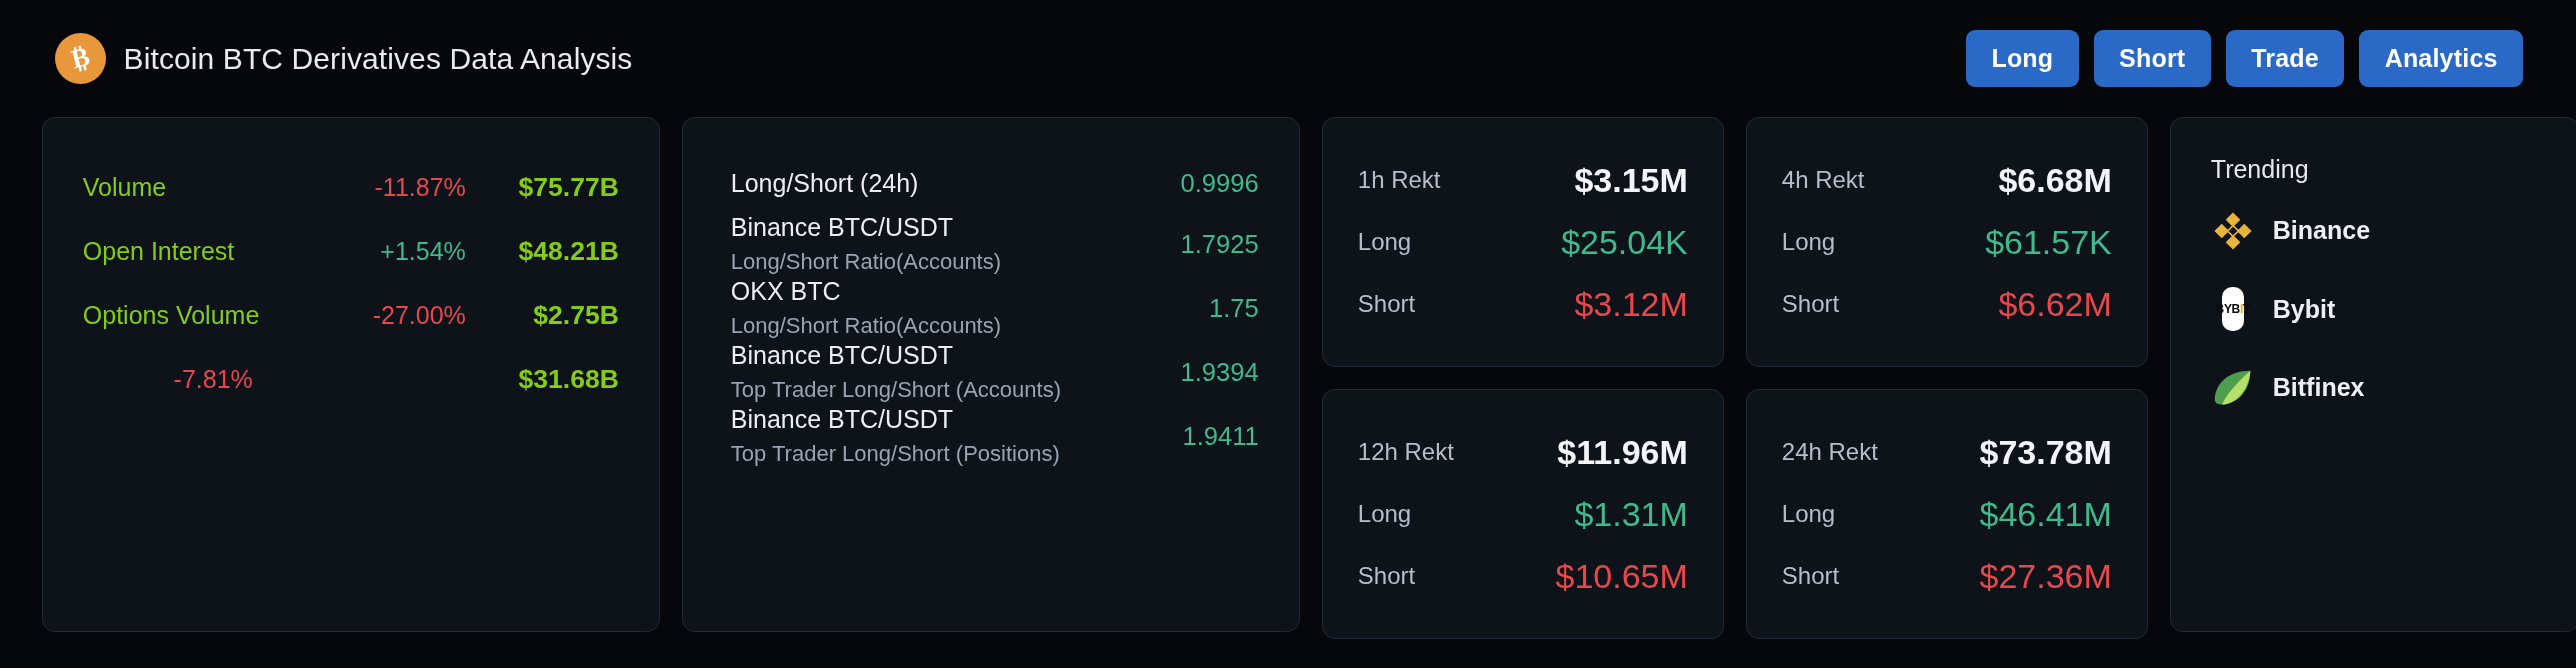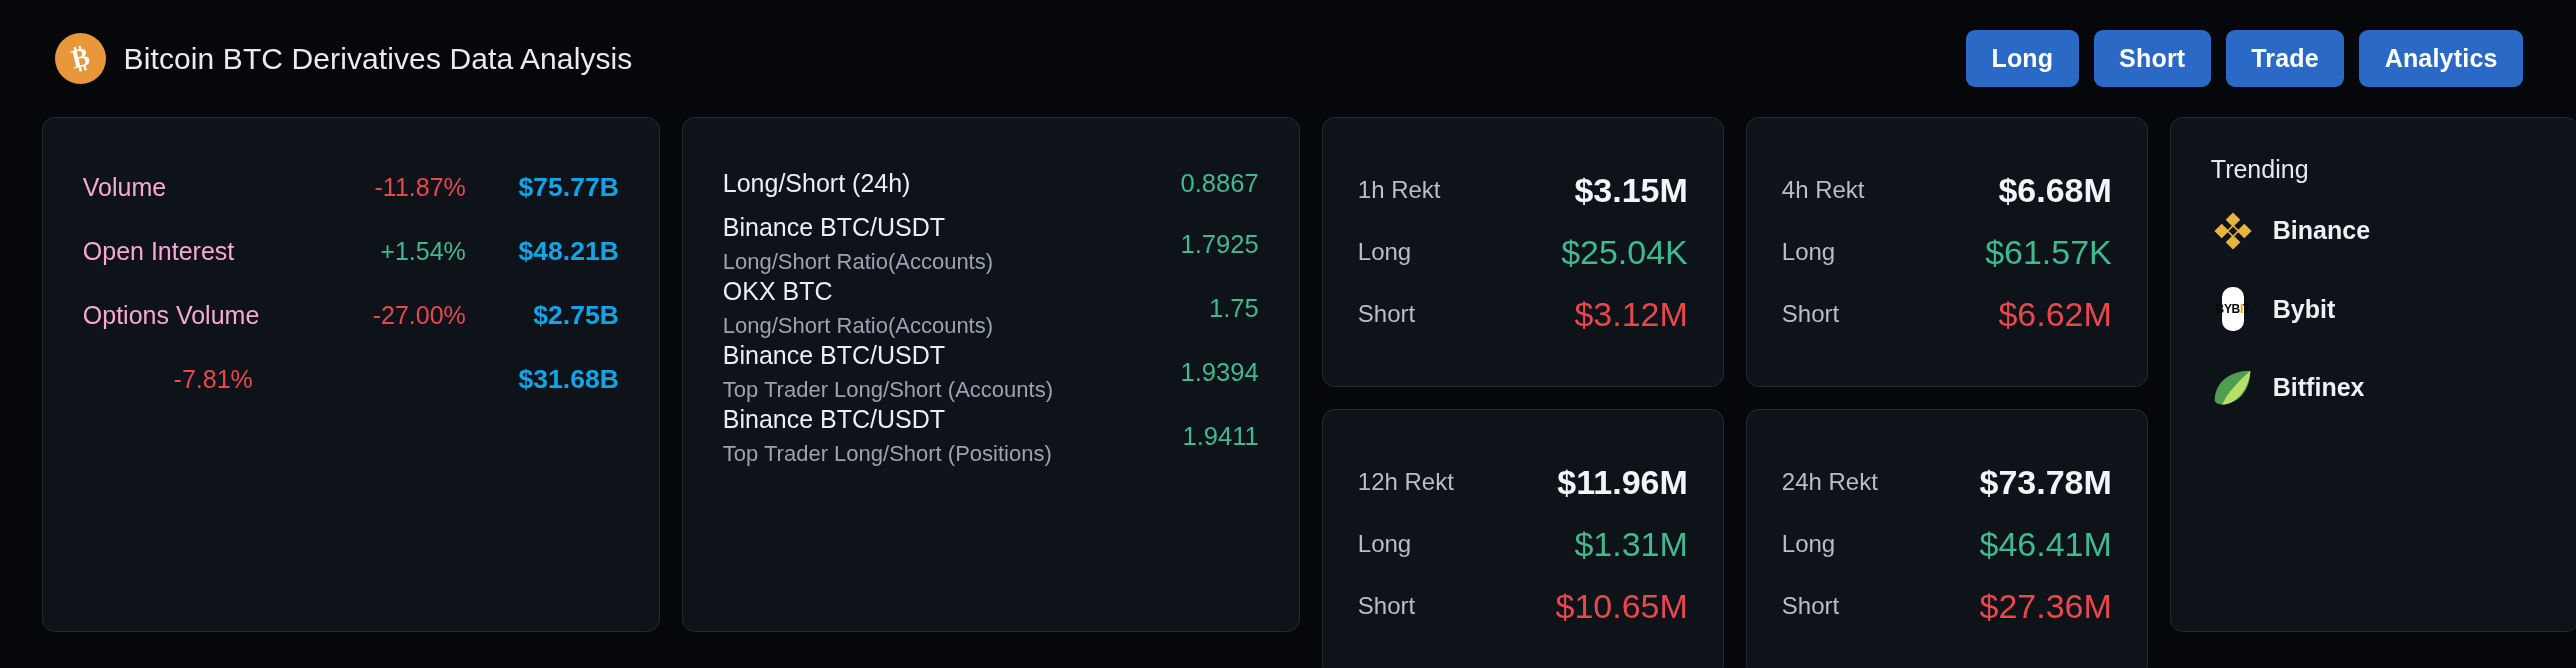--- a/index.html
+++ b/index.html
@@ -107,66 +107,67 @@
 
   .col-rekt {
     width: 402px;
     flex: none;
     display: flex;
     flex-direction: column;
     gap: 22px;
   }
   .col-rekt .card {
     flex: 1;
-    padding: 41px 35px;
+    padding: 31px 35px;
     justify-content: flex-start;
   }
 
   .col-trending { width: 409px; flex: none; }
 
   
   .metric-row {
     display: grid;
     grid-template-columns: 1fr auto auto;
     align-items: center;
     column-gap: 0;
     height: 64px;
     flex: none;
   }
   .metric-row .m-label {
     font-size: 25px;
-    color: #f9a8d4;
+    color: #84cc16;
     white-space: nowrap;
   }
   .metric-row .m-change {
     font-size: 25px;
     font-weight: 400;
     text-align: right;
     width: 170px;
     white-space: nowrap;
   }
   .metric-row .m-value {
     font-size: 26.5px;
     font-weight: 700;
-    color: #0ea5e9;
+    color: #84cc16;
     text-align: right;
     width: 153px;
     white-space: nowrap;
   }
   .up   { color: #3fb98e; }
   .down { color: #e8484d; }
 
   
   .ratio-row {
     display: flex;
     align-items: center;
     justify-content: space-between;
     gap: 18px;
     min-height: 64px;
     flex: none;
+    margin-left: 8px;
   }
   .ratio-row.single { min-height: 57px; }
   .ratio-left { display: flex; flex-direction: column; gap: 6.4px; }
   .r-title {
     font-size: 25px;
     color: #eceef1;
     white-space: nowrap;
   }
   .r-sub {
     font-size: 22px;
@@ -301,21 +302,21 @@
         <span class="m-change down">-7.81%</span>
         <span class="m-value">$31.68B</span>
       </div>
     </div>
 
     <div class="card col-ratios">
       <div class="ratio-row single">
         <div class="ratio-left">
           <span class="r-title">Long/Short (24h)</span>
         </div>
-        <span class="r-value">0.8867</span>
+        <span class="r-value">0.9996</span>
       </div>
       <div class="ratio-row">
         <div class="ratio-left">
           <span class="r-title">Binance BTC/USDT</span>
           <span class="r-sub">Long/Short Ratio(Accounts)</span>
         </div>
         <span class="r-value">1.7925</span>
       </div>
       <div class="ratio-row">
         <div class="ratio-left">

